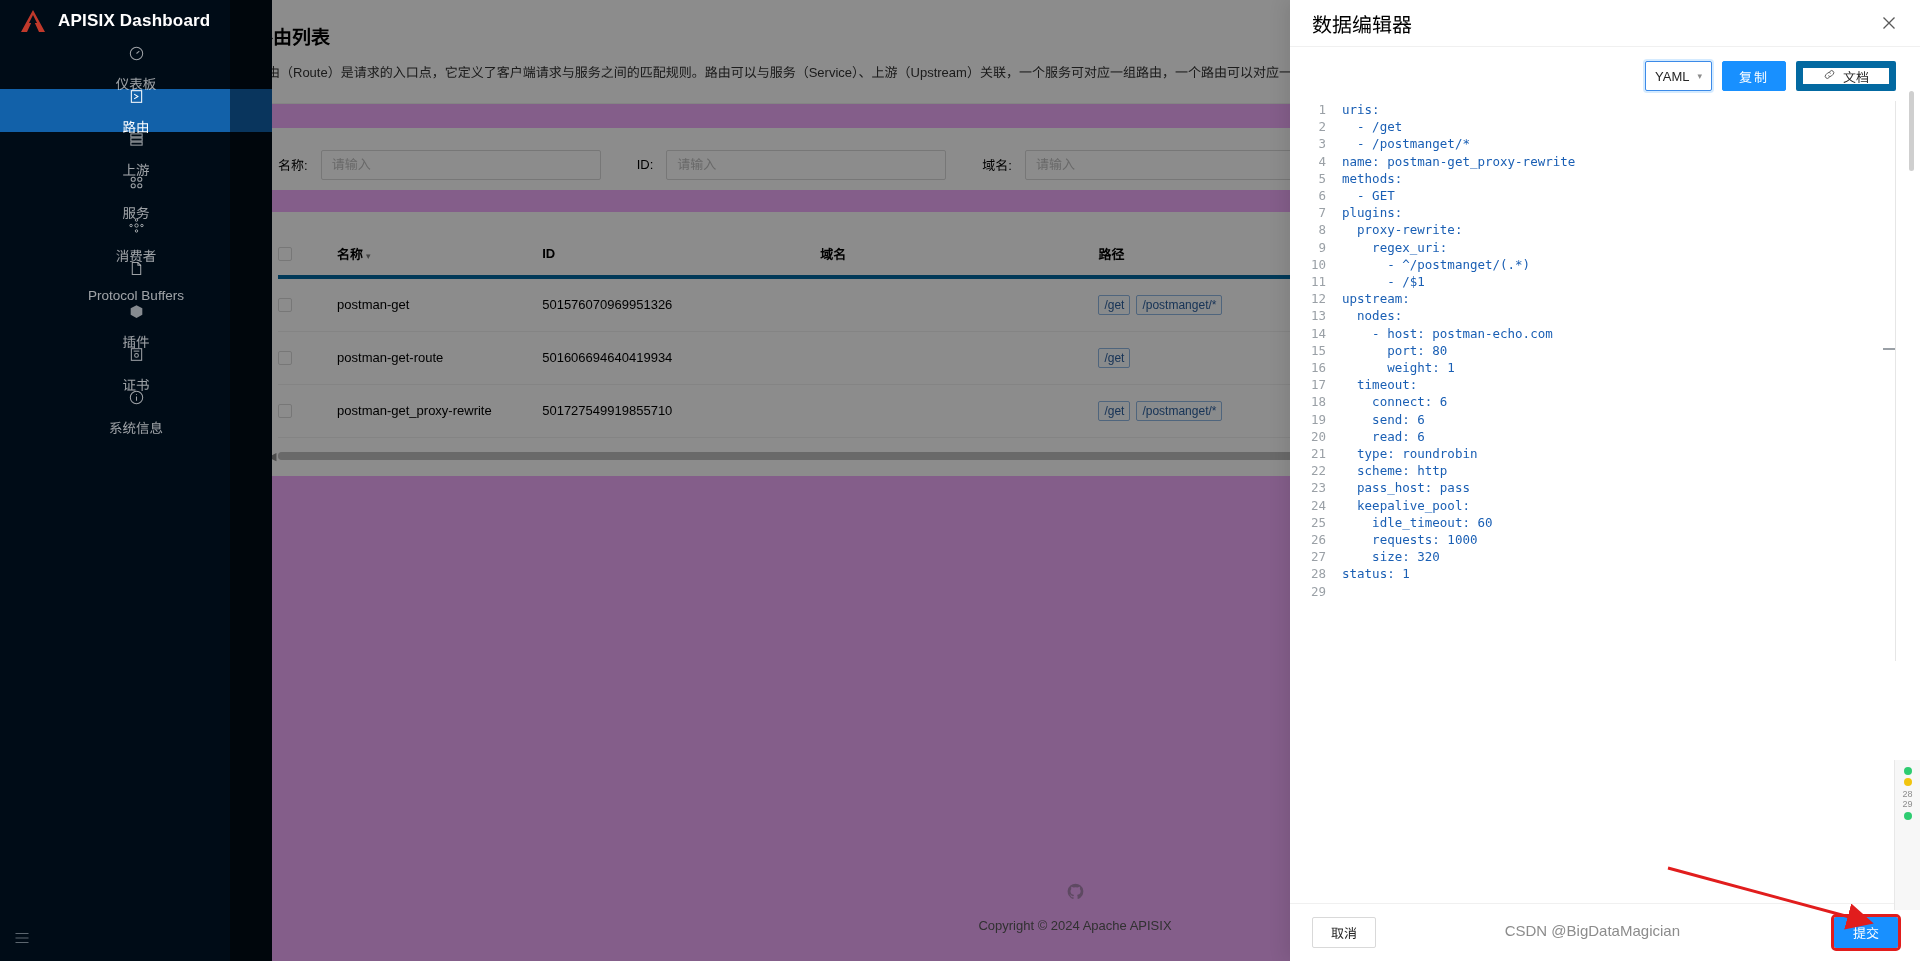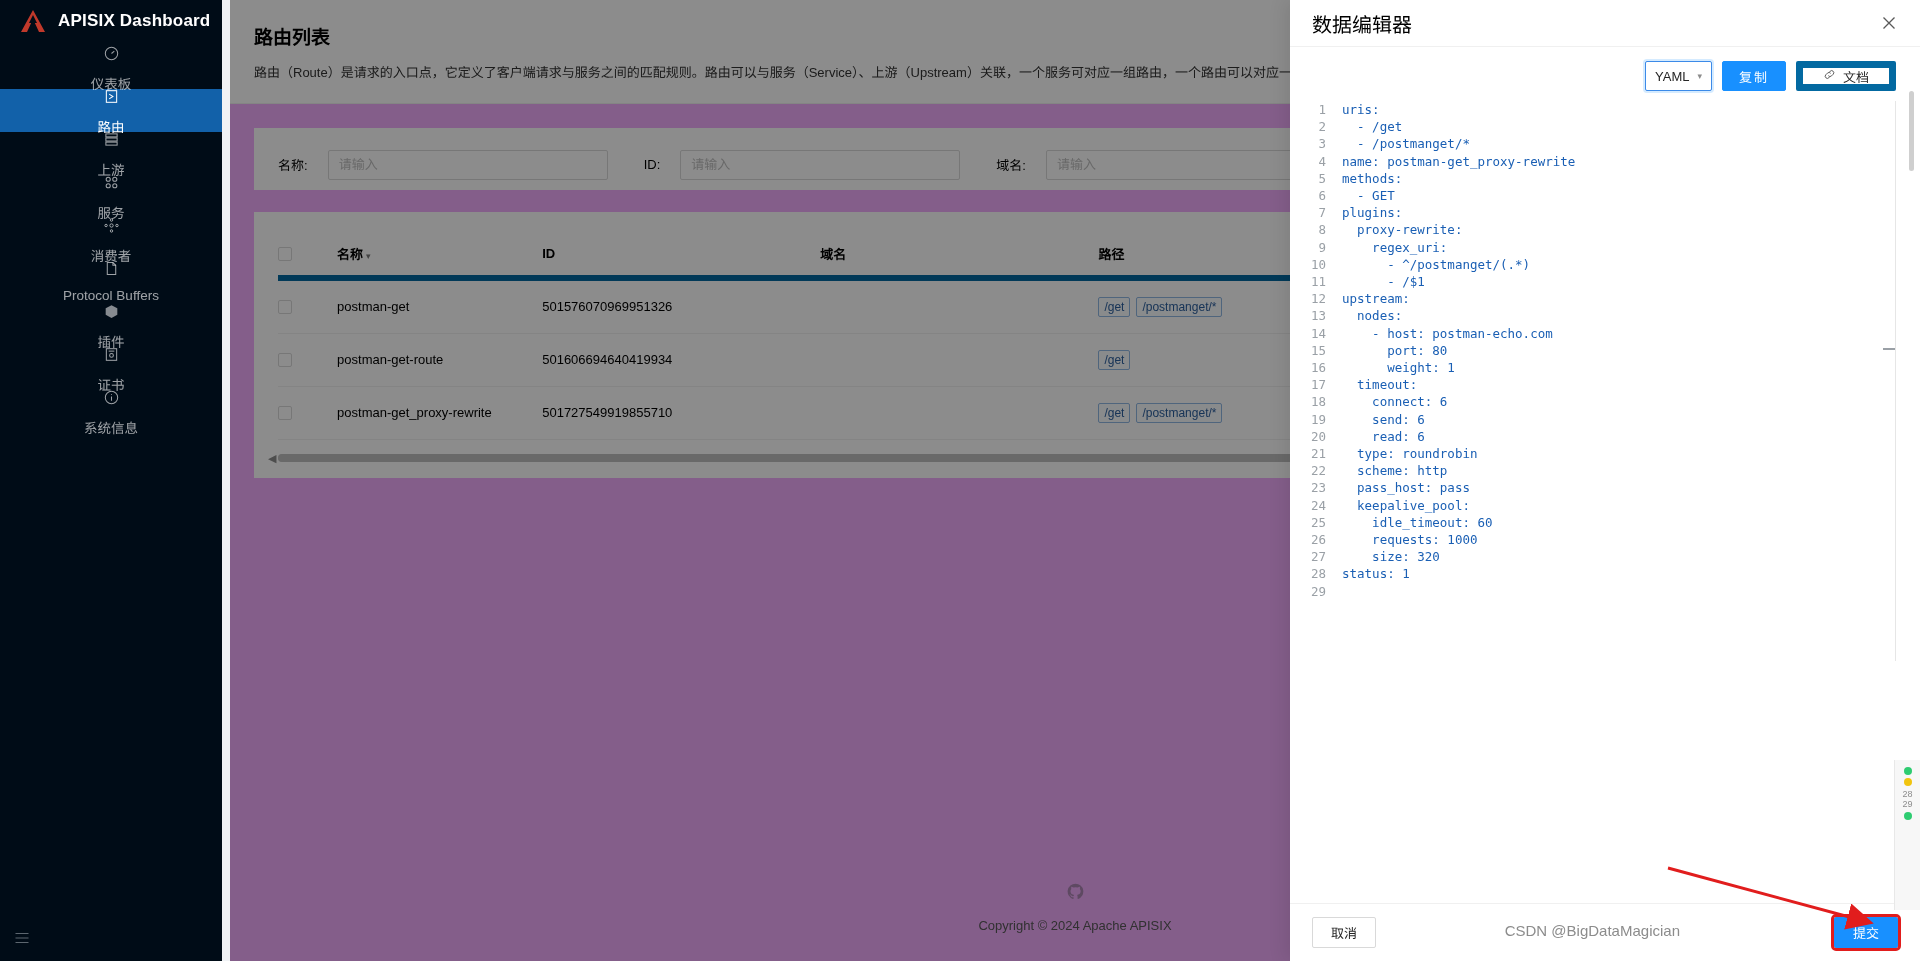--- a/index.html
+++ b/index.html
@@ -6,21 +6,21 @@
   * { box-sizing: border-box; margin: 0; padding: 0; }
   html, body {
     width: 1920px; height: 961px;
     font-family: "Liberation Sans", "DejaVu Sans", sans-serif;
     overflow: hidden; background: #f0f2f5;
   }
   #app { position: relative; width: 1920px; height: 961px; }
 
   
   .sidebar {
-    position: absolute; left: 0; top: 0; width: 222px; height: 961px;
+    position: absolute; left: 0; top: 0; width: 272px; height: 961px;
     background: #000c17; color: rgba(255,255,255,.65);
     display: flex; flex-direction: column; z-index: 5;
   }
   .brand {
     height: 42px; display: flex; align-items: center; gap: 12px;
     padding: 0 20px; flex: none;
   }
   .brand-logo { width: 26px; height: 24px; flex: none; }
   .brand-title {
     color: #fff; font-size: 17px; font-weight: bold; letter-spacing: .2px;
@@ -55,35 +55,35 @@
   }
   .page-title { font-size: 19px; font-weight: bold; color: #000; margin-bottom: 14px; }
   .page-desc { font-size: 13px; color: #333; line-height: 1.5; }
 
   .card {
     background: #fff; margin: 24px 24px 0 24px; padding: 0;
   }
   .filter-card { padding: 22px 24px 10px 24px; }
   .filter-row { display: flex; align-items: center; gap: 0; }
   .filter-field {
-    display: flex; align-items: center; gap: 20px; margin-right: 36px;
+    display: flex; align-items: center; gap: 13px; margin-right: 36px;
   }
   .filter-label { font-size: 13px; color: #000; white-space: nowrap; }
   .filter-input {
     width: 280px; height: 30px; border: 1px solid #d9d9d9; background: #fff;
     border-radius: 2px; padding: 0 10px; font-size: 13px;
     font-family: "Liberation Sans", sans-serif; color: #333; outline: none;
   }
   .filter-input::placeholder { color: #bfbfbf; }
 
   .table-card { margin-top: 22px; padding: 20px 24px 16px 24px; }
   table.routes { width: 100%; border-collapse: collapse; table-layout: fixed; }
   table.routes th {
     text-align: left; font-size: 13px; font-weight: bold; color: #000;
-    padding: 12px 8px 12px 0; border-bottom: 6px solid #0369a1;
+    padding: 12px 8px 12px 0; border-bottom: 4px solid #0369a1;
     white-space: nowrap;
   }
   table.routes td {
     font-size: 13px; color: #000; padding: 16px 8px 16px 0;
     border-bottom: 1px solid #f0f0f0; vertical-align: middle;
   }
   .cb {
     width: 14px; height: 14px; border: 1px solid #d9d9d9; background: #fff;
     border-radius: 2px; display: inline-block; cursor: pointer; vertical-align: middle;
   }

